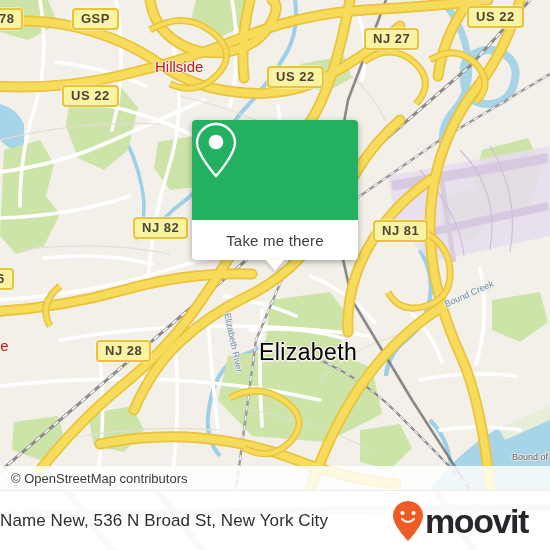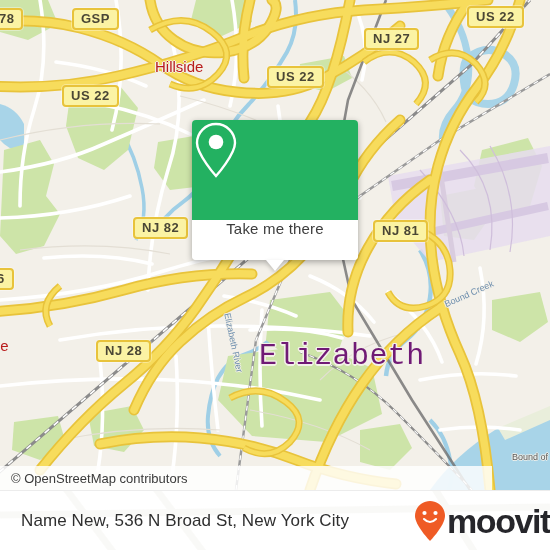--- a/index.html
+++ b/index.html
@@ -23,27 +23,26 @@
 
   
   .maplabel{
     position:absolute;
     color:#7b7a74;
     font-family:"Liberation Sans", sans-serif;
     white-space:nowrap;
     pointer-events:none;
   }
   .city-label{
-    font-size:30px;
-    color:#701a75;
+    font-size:23px;
+    color:#000000;
     letter-spacing:.4px;
     text-shadow:
       1.5px 0 #f3f0e9,-1.5px 0 #f3f0e9,0 1.5px #f3f0e9,0 -1.5px #f3f0e9,
       1px 1px #f3f0e9,-1px -1px #f3f0e9,1px -1px #f3f0e9,-1px 1px #f3f0e9;
-    font-family: Liberation Mono, monospace;
   }
   .town-label{
     font-size:15px;
     color:#b91c1c;
     text-shadow:
       1.2px 0 #f3f0e9,-1.2px 0 #f3f0e9,0 1.2px #f3f0e9,0 -1.2px #f3f0e9;
   }
   .water-label{
     font-size:9px;color:#6f8fae;
     text-shadow:1px 0 #f3f0e9,-1px 0 #f3f0e9,0 1px #f3f0e9,0 -1px #f3f0e9;
@@ -78,39 +77,39 @@
   #popup-head{
     background:#23b161;
     height:100px;
     border-radius:4px 4px 0 0;
     display:flex;align-items:center;justify-content:center;
   }
   #popup-body{
     background:#ffffff;
     border-radius:0 0 4px 4px;
     height:40px;
-    display:flex;align-items:flex-start;justify-content:center;
+    display:flex;align-items:center;justify-content:center;
   }
   #popup-label{
     font-size:15px;color:#3d3d3d;letter-spacing:.2px;
   }
   #popup-tail{
     position:absolute;left:50%;top:140px;
     margin-left:-9px;
     width:0;height:0;
     border-left:9px solid transparent;
     border-right:9px solid transparent;
     border-top:11px solid #ffffff;
     filter:drop-shadow(0 2px 2px rgba(0,0,0,.20));
   }
 
   
   #attrib{
     position:absolute;left:0;top:466px;
-    height:24px;width:492px;
+    height:24px;width:550px;
     display:flex;align-items:center;
     background:rgba(255,255,255,.82);
     z-index:30;
   }
   #attrib span{
     font-size:13px;color:#3a3a3a;padding-left:11px;
   }
 
   
   #footer{
@@ -121,26 +120,26 @@
     border-top:1px solid #ececec;
     overflow:hidden;
   }
   #footer-ghost{
     position:absolute;left:0;top:0;width:550px;height:60px;
     opacity:.13;pointer-events:none;
   }
   #footer-title{
     position:relative;
     font-size:17px;color:#2f2f2f;
-    padding-left:21px;letter-spacing:.1px;z-index:2;
+    letter-spacing:.1px;z-index:2;
   }
   #brand{
     position:relative;
     display:flex;align-items:center;
-    z-index:2;
+    padding-right:22px;z-index:2;
   }
   #brand-text{
     font-size:34px;color:#26262b;
     letter-spacing:-1.4px;font-weight:bold;
     margin-left:1px;line-height:34px;
   }
 </style>
 </head>
 <body>
 

